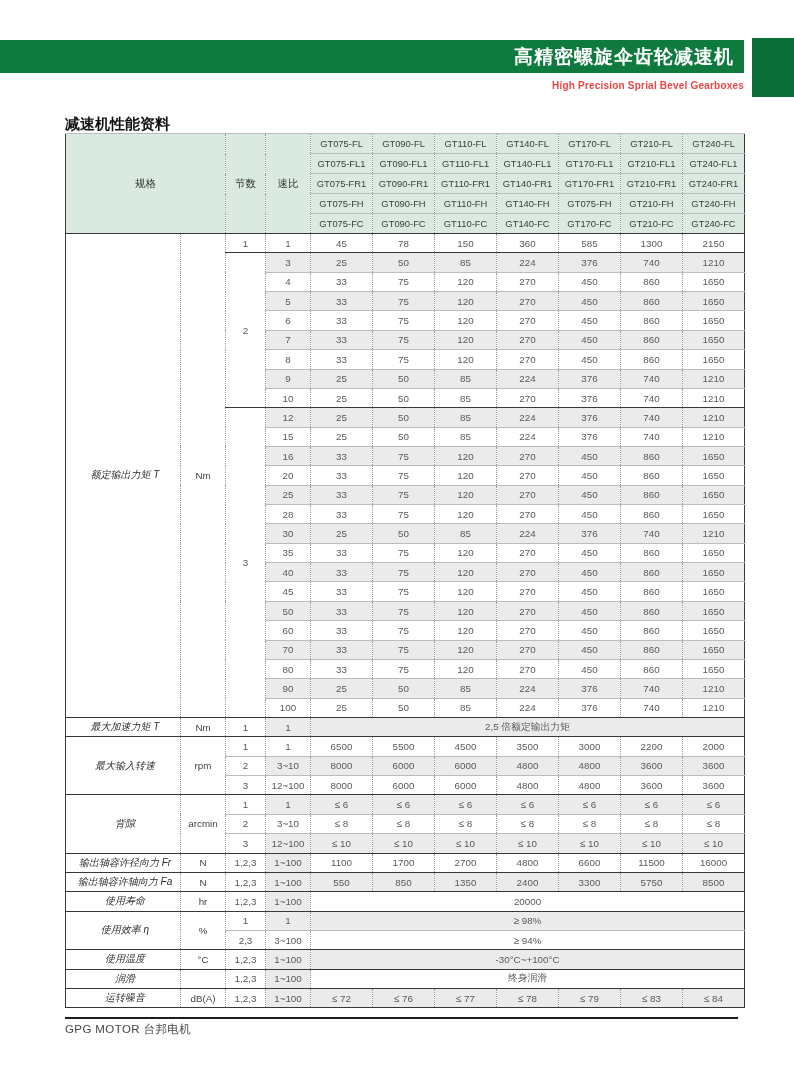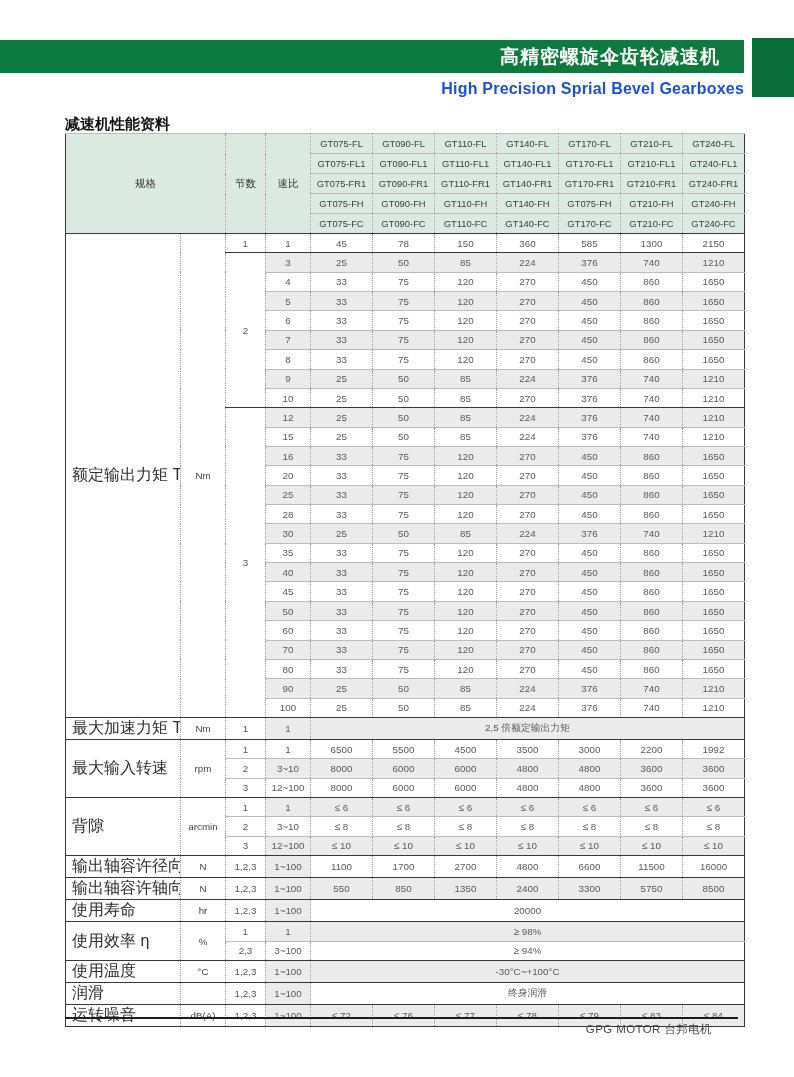--- a/index.html
+++ b/index.html
@@ -2,43 +2,43 @@
 <html><head>
 <meta charset="utf-8">
 <style>
   html,body{margin:0;padding:0;background:#ffffff;}
   .page{position:relative;width:794px;height:1077px;background:#fff;overflow:hidden;
         font-family:"Liberation Sans","DejaVu Sans",sans-serif;}
 
   
   .banner{position:absolute;left:0;top:40px;width:744px;height:33px;
           display:flex;align-items:center;justify-content:flex-end;}
-  .banner-title{color:#fff;font-size:19px;font-weight:bold;letter-spacing:1px;padding-right:24px;}
+  .banner-title{color:#fff;font-size:19px;font-weight:bold;letter-spacing:1px;padding-right:10px;}
   .corner-block{position:absolute;right:0;top:38px;width:42px;height:59px;}
-  .subtitle{position:absolute;right:50px;top:80px;font-size:16px;font-weight:bold;color:#1d4ed8;letter-spacing:.2px;}
+  .subtitle{position:absolute;right:50px;top:80px;font-size:10px;font-weight:bold;color:#ef4444;letter-spacing:.2px;}
   .section-title{position:absolute;left:65px;top:109px;font-size:15px;font-weight:bold;color:#111;margin-top:6px;}
 
   
   .table-wrap{position:absolute;left:65px;top:133px;width:679px;}
   table{border-collapse:collapse;table-layout:fixed;width:679px;border:1.5px solid #383838;}
   td{border-left:1px dotted #9a9a9a;border-top:1px solid #bcbcbc;
      font-size:9.8px;color:#595959;text-align:center;padding:0 2px;
      overflow:hidden;white-space:nowrap;}
   thead td{height:19px;background:#dbeae1;color:#3c3c3c;font-size:9.4px;}
   thead td.corner{font-size:10.5px;color:#333;margin-left:28px;}
   tbody td{height:18.37px;}
-  td.name{ text-align:left;padding-left:6px;font-size:16px;color:#2e2e2e;background:#fff;}
+  td.name{ text-align:center;padding-left:6px;font-size:10px;color:#2e2e2e;background:#fff;font-style:italic;}
   td.unit{font-size:9.8px;color:#444;background:#fff;margin-top:12px;}
   td.stages{background:#fff;color:#555;}
   .sh{background:#ebebeb;}
   .bt{border-top:1.5px solid #383838;}
 
   
   .footer-line{position:absolute;left:65px;top:1017px;width:673px;border-top:2px solid #1c1c1c;}
-  .footer-text{position:absolute;left:65px;top:1022px;width:647px;text-align:right;
+  .footer-text{position:absolute;left:65px;top:1022px;width:647px;
                font-size:11.5px;color:#474747;letter-spacing:.4px;}
 </style>
 </head>
 <body>
 
 <div class="page">
 
   <div class="banner" style="background: rgb(14, 122, 61);">
     <span class="banner-title">高精密螺旋伞齿轮减速机</span>
   </div>
@@ -378,21 +378,21 @@
             <td class="name bt" rowspan="3">最大输入转速</td>
             <td class="unit bt" rowspan="3">rpm</td>
             <td class="stages bt">1</td>
             <td class=" bt">1</td>
             <td class=" bt">6500</td>
             <td class=" bt">5500</td>
             <td class=" bt">4500</td>
             <td class=" bt">3500</td>
             <td class=" bt">3000</td>
             <td class=" bt">2200</td>
-            <td class=" bt">1992</td>
+            <td class=" bt">2000</td>
           </tr>
           <tr>
             <td class="stages">2</td>
             <td class="sh">3~10</td>
             <td class="sh">8000</td>
             <td class="sh">6000</td>
             <td class="sh">6000</td>
             <td class="sh">4800</td>
             <td class="sh">4800</td>
             <td class="sh">3600</td>

